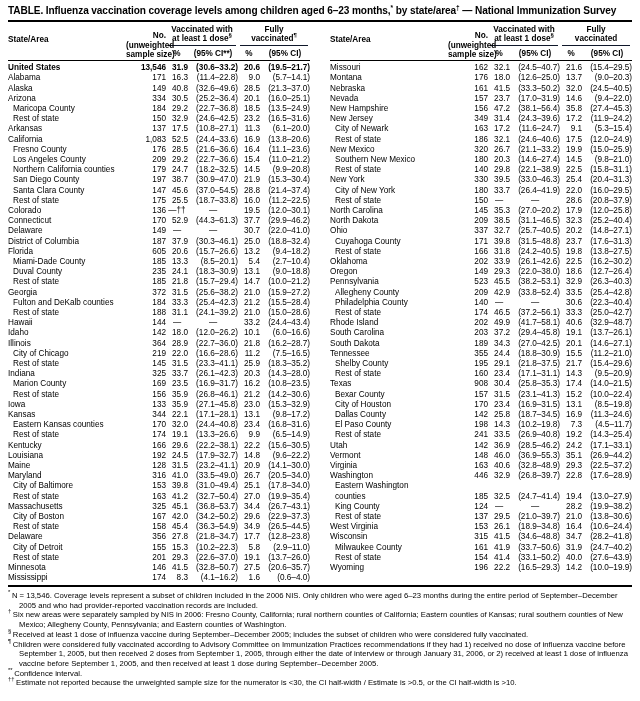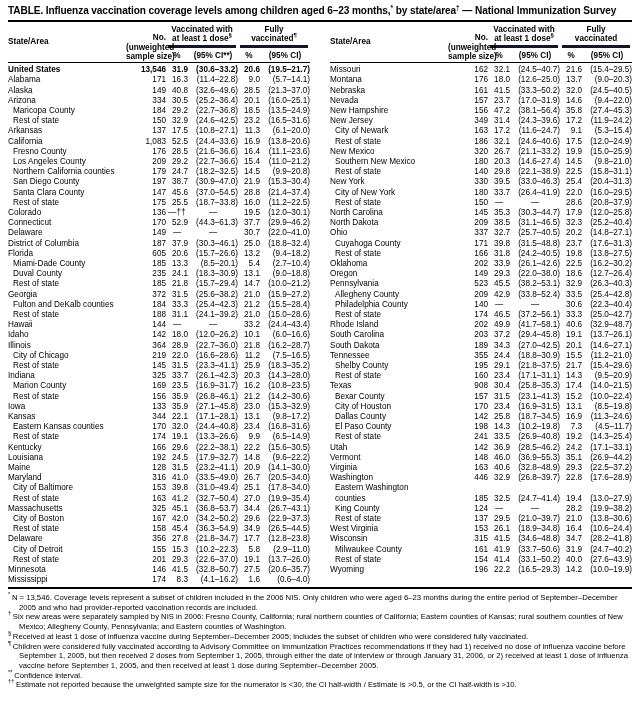--- a/index.html
+++ b/index.html
@@ -11,21 +11,21 @@
   .halves{display:flex;gap:20px;align-items:flex-start;}
   table{border-collapse:collapse;table-layout:fixed;width:302px;}
   col.c-name{width:118px;}col.c-n{width:40px;}col.c-pct{width:22px;}col.c-ci{width:50px;}col.c-pct2{width:22px;}col.c-ci2{width:50px;}
   thead{border-bottom:1.6px solid #000;}
   th{font-size:8.2px;font-weight:bold;padding:0;line-height:9.3px;}
   thead tr.r1 th{height:19px;vertical-align:bottom;}
   thead tr.r2 th{height:12px;vertical-align:bottom;padding-bottom:2px;text-align:center;}
   .h-state{text-align:left;vertical-align:bottom;padding-bottom:16px;}
   .h-no{text-align:right;white-space:pre;vertical-align:bottom;padding-bottom:1px;}
   .h-group{text-align:center;}
-  .grp{border-bottom:3px solid #0f172a;margin:0 2px;padding-bottom:1.5px;white-space:pre;line-height:9.3px;}
+  .grp{border-bottom:1px solid #0f172a;margin:0 2px;padding-bottom:1.5px;white-space:pre;line-height:9.3px;}
   sup{font-size:6px;vertical-align:super;line-height:0;}
   td{font-size:8.2px;line-height:10.2px;padding:0;vertical-align:bottom;}
   tbody tr:first-child td{padding-top:2px;}
   td.name{text-align:left;white-space:pre;}
   td.indent{padding-left:5px;}
   td.num{text-align:right;}
   td.dash{text-align:center;}
   tr.b td{font-weight:bold;}
   .bottom-rule{height:1.6px;background:#000;margin-top:2px;}
   .footnotes{margin-top:4px;}
@@ -627,21 +627,21 @@
             <td class="num">150</td>
             <td class="num dash">—</td>
             <td class="num dash">—</td>
             <td class="num">28.6</td>
             <td class="num">(20.8–37.9)</td>
           </tr>
           <tr>
             <td class="name">North Carolina</td>
             <td class="num">145</td>
             <td class="num">35.3</td>
-            <td class="num">(30.3–44.7)</td>
+            <td class="num">(27.0–20.2)</td>
             <td class="num">17.9</td>
             <td class="num">(12.0–25.8)</td>
           </tr>
           <tr>
             <td class="name">North Dakota</td>
             <td class="num">209</td>
             <td class="num">38.5</td>
             <td class="num">(31.1–46.5)</td>
             <td class="num">32.3</td>
             <td class="num">(25.2–40.4)</td>

